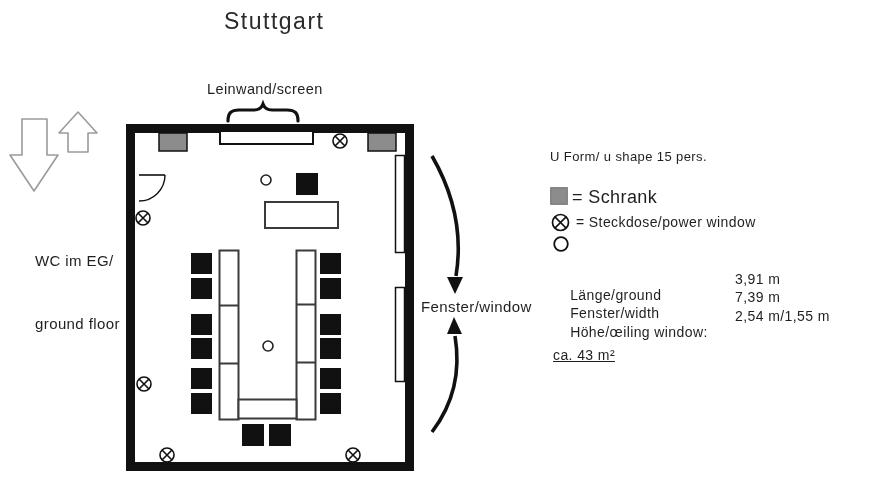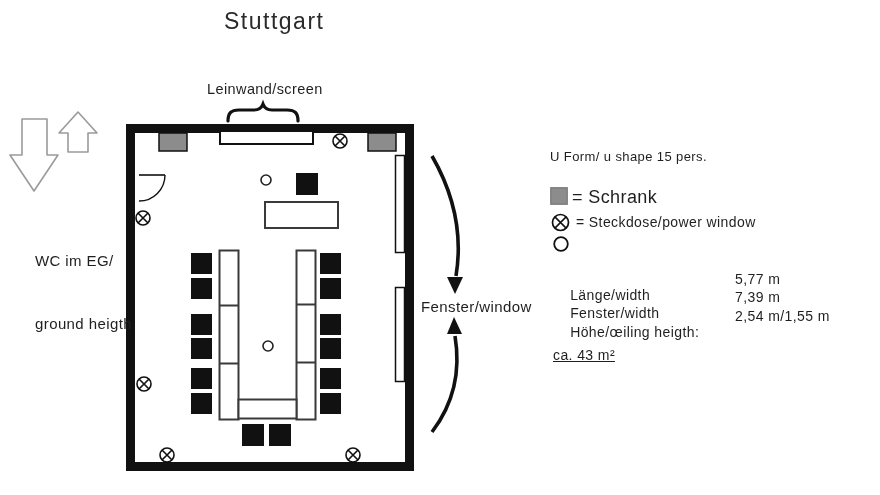--- a/index.html
+++ b/index.html
@@ -131,21 +131,21 @@
       <path d="M 432 432 Q 464 390 455 336" fill="none" stroke-width="3.6"></path>
       <polygon points="447,334 462,334 454,317" stroke="none"></polygon>
     </g>
   </svg>
 
   <div class="lbl title">Stuttgart</div>
 
 
   <div class="lbl wc">
     <div>WC im EG/</div>
-    <div>ground heigth</div>
+    <div>ground floor</div>
   </div>
 
   <div class="lbl leinwand">Leinwand/screen</div>
   <div class="lbl fenster">Fenster/window</div>
 
   <div class="lbl legend-heading">U Form/ u shape 15 pers.</div>
 
   <svg class="legend-symbol" style="left:550px; top:187px;" width="18" height="18" viewBox="0 0 18 18">
     <rect x="0.75" y="0.75" width="16.5" height="16.5" fill="#8c8c8c" stroke="#777777" stroke-width="1.2"></rect>
   </svg>
@@ -155,26 +155,26 @@
     <circle cx="9.5" cy="9.5" r="8" fill="#ffffff" stroke="#111111" stroke-width="1.7"></circle>
     <path d="M 3.9 3.9 L 15.1 15.1 M 3.9 15.1 L 15.1 3.9" stroke="#111111" stroke-width="1.5"></path>
   </svg>
   <div class="lbl legend-steckdose-label">= Steckdose/power window</div>
 
   <svg class="legend-symbol" style="left:553px; top:236px;" width="16" height="16" viewBox="0 0 16 16">
     <circle cx="8" cy="8" r="6.8" fill="#ffffff" stroke="#111111" stroke-width="1.8"></circle>
   </svg>
 
   <div class="lbl dim-row dim-row-0">
-    <span>Länge/width</span>
-    <span class="val">5,77 m</span>
+    <span>Länge/ground</span>
+    <span class="val">3,91 m</span>
   </div>
   <div class="lbl dim-row dim-row-1">
     <span>Fenster/width</span>
     <span class="val">7,39 m</span>
   </div>
   <div class="lbl dim-row dim-row-2">
-    <span>Höhe/œiling heigth:</span>
+    <span>Höhe/œiling window:</span>
     <span class="val">2,54 m/1,55 m</span>
   </div>
   <div class="lbl area">ca. 43 m²</div>
 
 </div>
 
 </body></html>

